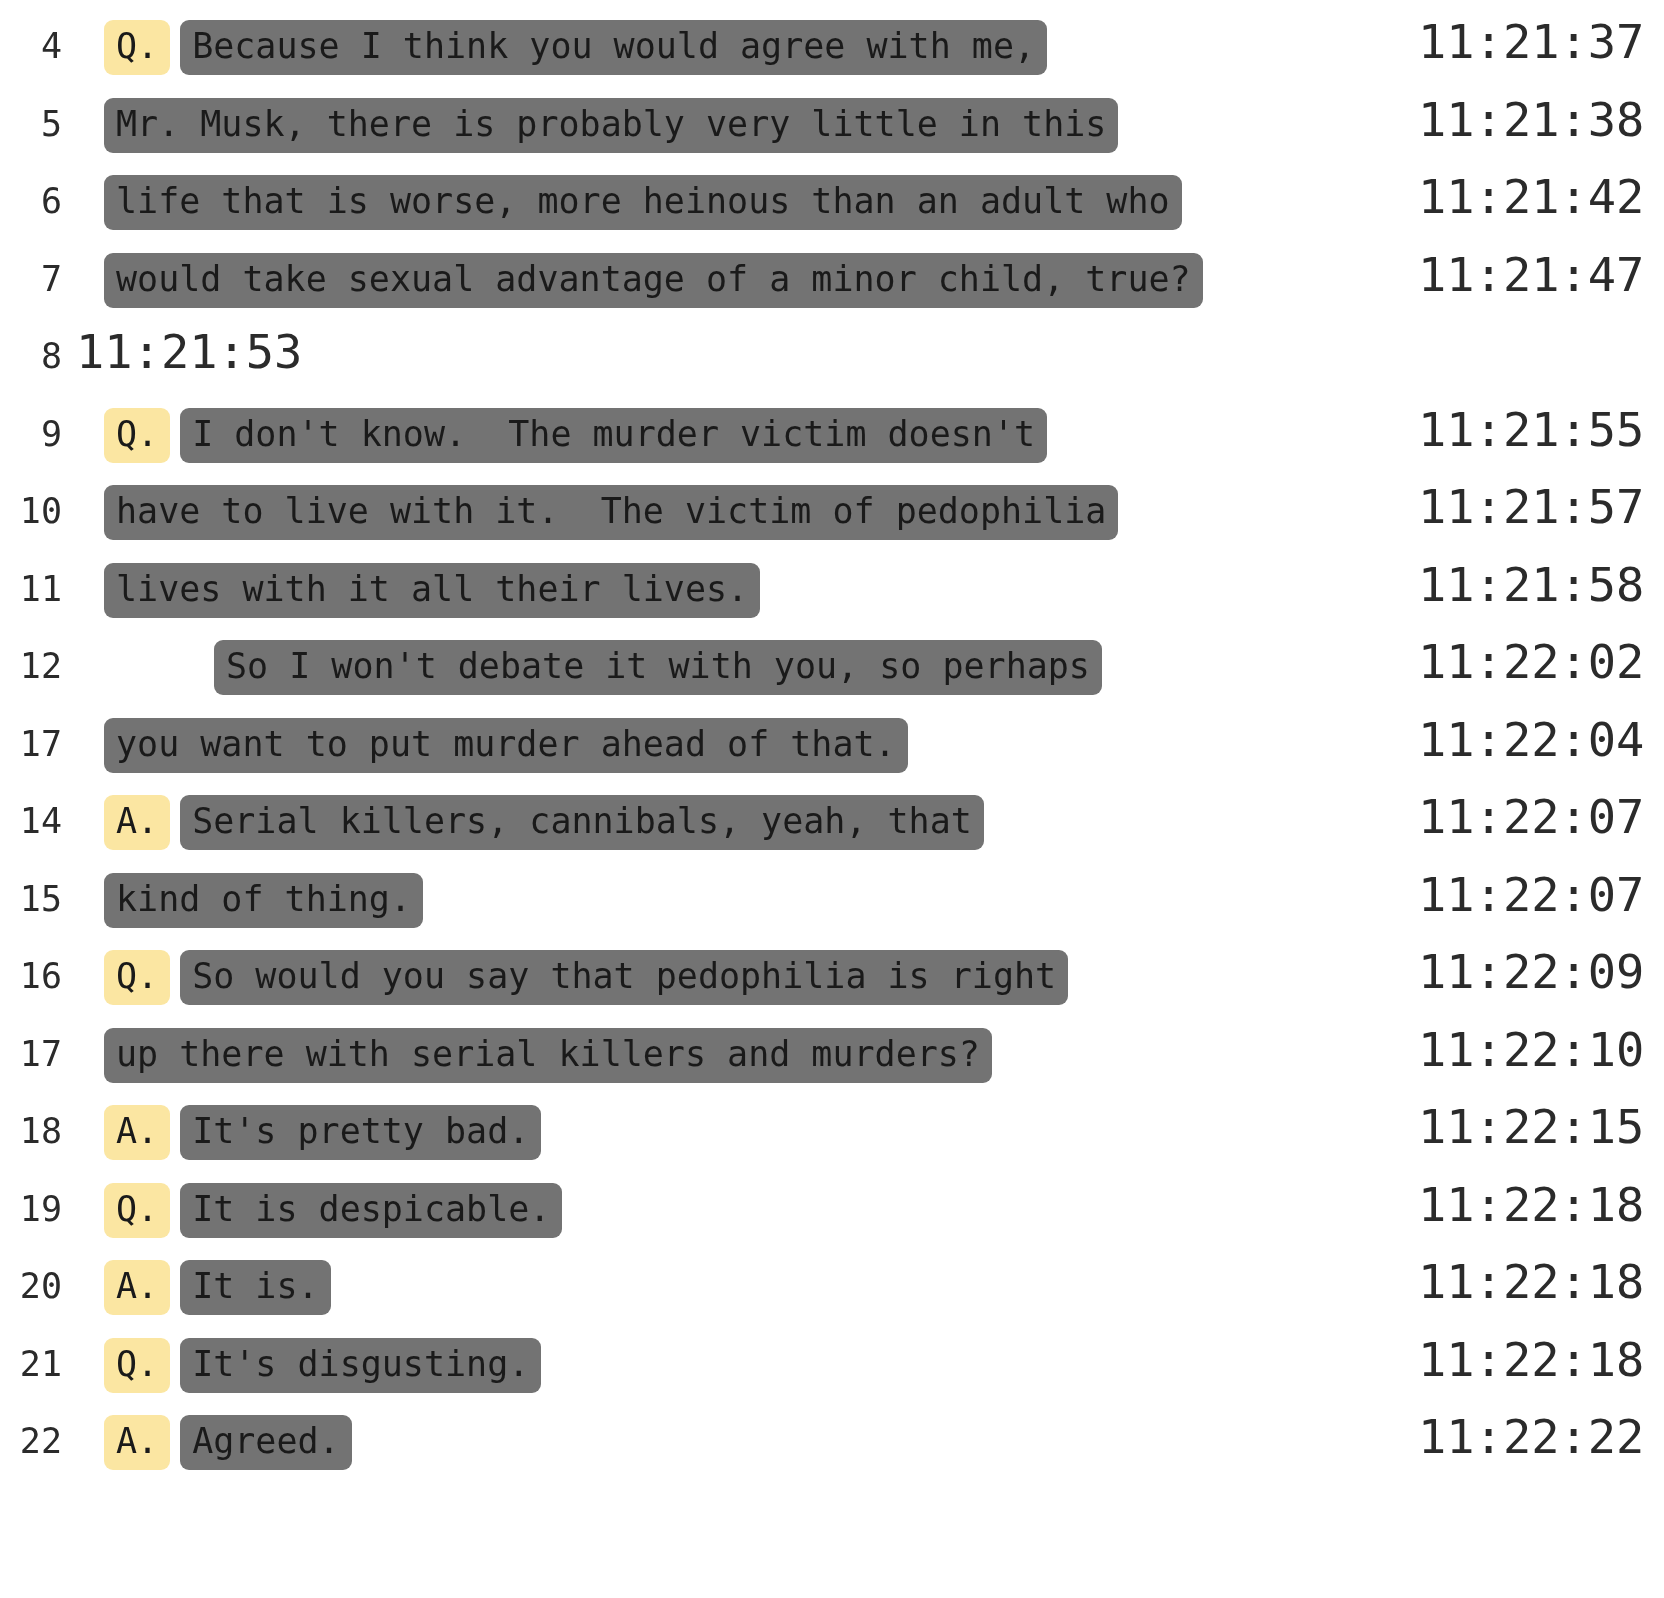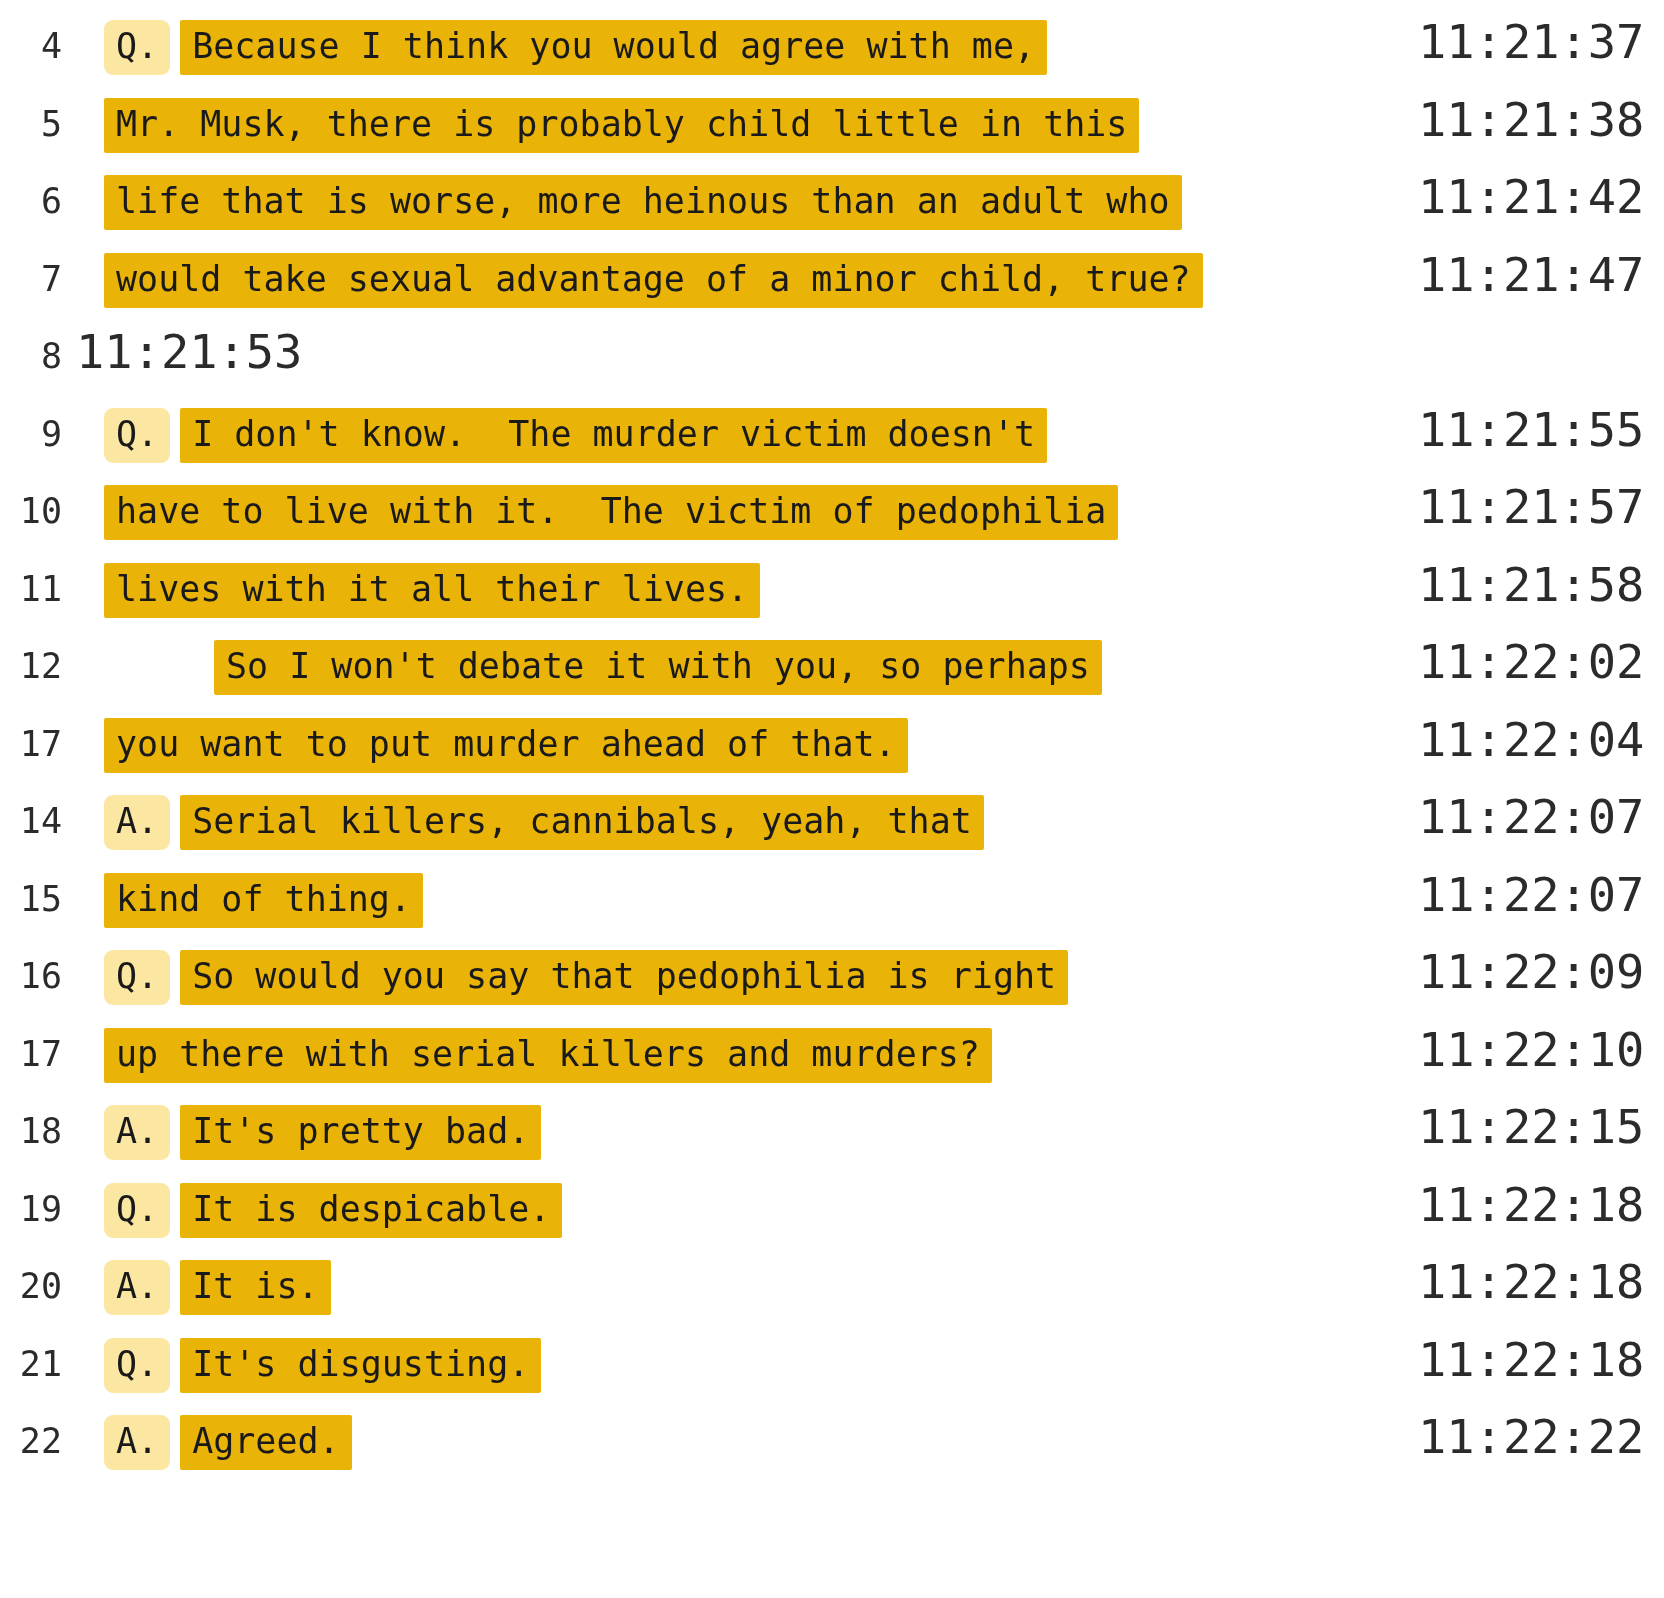--- a/index.html
+++ b/index.html
@@ -44,22 +44,22 @@
   .speaker {
     display: inline-block;
     background: #fbe6a2;
     border-radius: 9px;
     padding: 9px 12px 11px 12px;
     margin-right: 10px;
     color: #1a1a1a;
   }
   .text {
     display: inline-block;
-    background: #eab308;
-    border-radius: 2px;
+    background: #737373;
+    border-radius: 9px;
     padding: 9px 12px 11px 12px;
     color: #1a1a1a;
   }
   .timestamp {
     width: 260px;
     flex: 0 0 auto;
     text-align: left;
     font-size: 47px;
     color: #2b2b2b;
     padding-left: 14px;
@@ -74,21 +74,21 @@
 <body>
 
 <div class="transcript" id="transcript">
     <div class="line">
       <div class="line-number">4</div>
       <div class="line-body"><span class="speaker">Q.</span><span class="text">Because I think you would agree with me,</span></div>
       <div class="timestamp">11:21:37</div>
     </div>
     <div class="line">
       <div class="line-number">5</div>
-      <div class="line-body"><span class="text">Mr. Musk, there is probably child little in this</span></div>
+      <div class="line-body"><span class="text">Mr. Musk, there is probably very little in this</span></div>
       <div class="timestamp">11:21:38</div>
     </div>
     <div class="line">
       <div class="line-number">6</div>
       <div class="line-body"><span class="text">life that is worse, more heinous than an adult who</span></div>
       <div class="timestamp">11:21:42</div>
     </div>
     <div class="line">
       <div class="line-number">7</div>
       <div class="line-body"><span class="text">would take sexual advantage of a minor child, true?</span></div>

